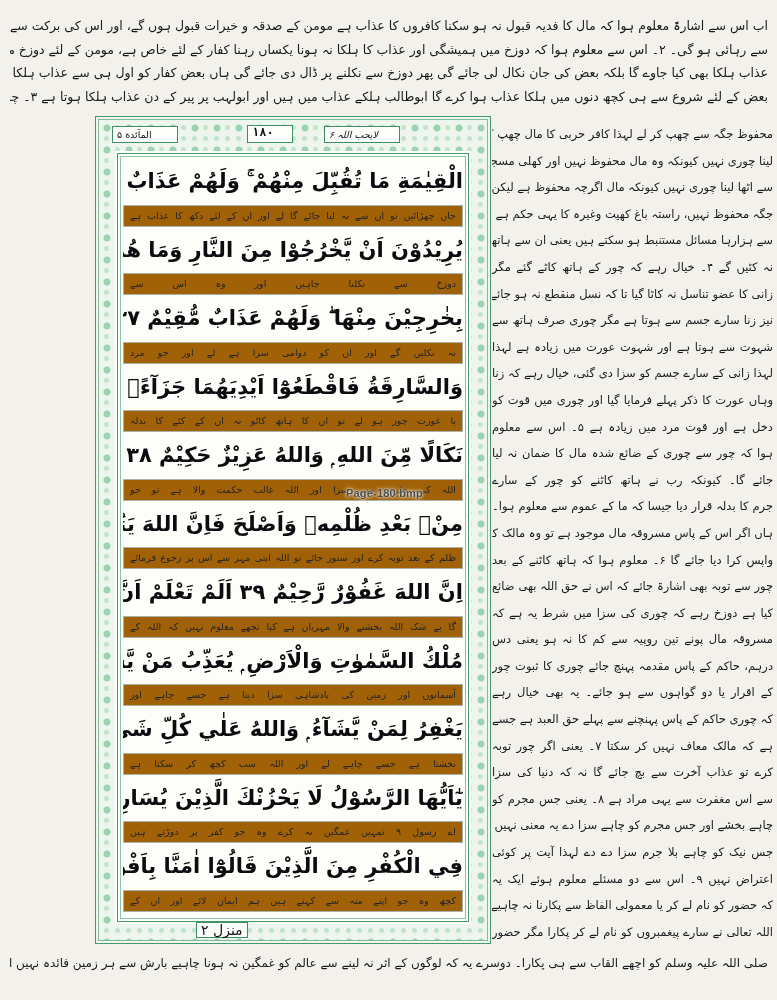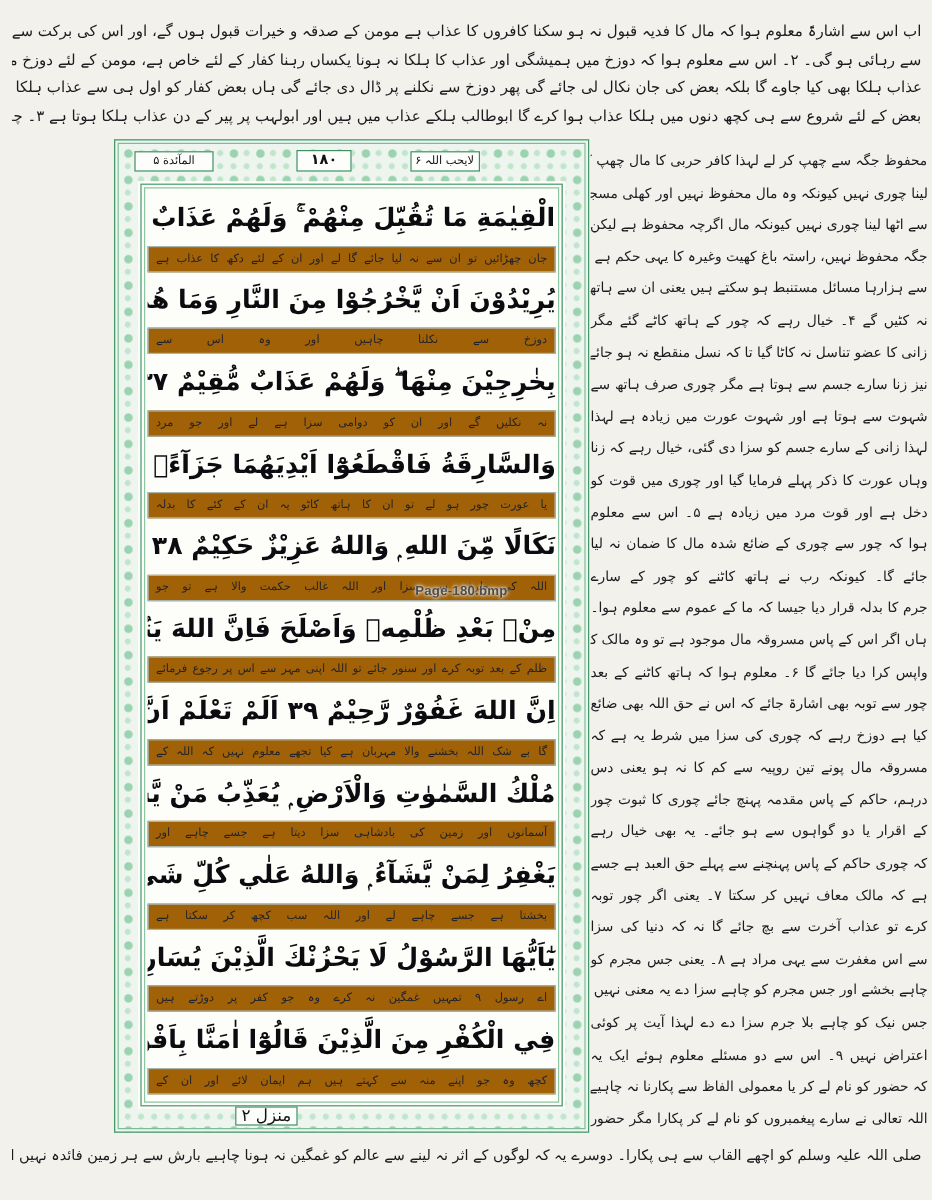--- a/index.html
+++ b/index.html
@@ -32,25 +32,25 @@
     box-shadow: inset 0 0 0 2px #eef6ef, inset 0 0 0 3px #7fbd99;
   }
   .qbox-inner {
     position:absolute; left:21px; top:36px; right:21px; bottom:21px;
     background:#fdfdf9; border:1px solid #44996b;
     box-shadow: 0 0 0 2px #fdfdf9, inset 0 0 0 2px #fdfdf9, inset 0 0 0 3px #8cc5a3;
     padding:4px 5px; direction:rtl; overflow:hidden;
   }
   .cartouche {
     position:absolute; background:#fdfdfb; border:1px solid #3d8f63;
-    font-size:9.5px; line-height:15px; text-align:center; direction:rtl;
+    font-size:9.5px; line-height:15px; text-align:left; direction:rtl;
     color:#121212; padding:0 4px; white-space:nowrap; z-index:3;
   }
-  .cart-juz   { right:90px;  top:9px;  width:58px; height:17px; }
-  .cart-page  { right:197px; top:8px;  width:46px; height:18px; font-size:12px; font-weight:bold; }
+  .cart-juz   { right:90px;  top:9px;  width:76px; height:17px;font-style:italic; }
+  .cart-page  { right:197px; top:8px;  width:46px; height:18px; font-size:12px; font-weight:bold;font-family:Liberation Mono, monospace; }
   .cart-surah { left:16px;   top:9px;  width:66px; height:17px; }
   .cart-manzil{ left:100px;  bottom:5px; width:52px; height:16px; font-size:14px; }
   .vrow-ar {
     height:46.5px; line-height:46.5px; font-size:21px; font-weight:bold;
     white-space:nowrap; overflow:hidden; text-align:center; color:#0c0b10;
     direction:rtl;
   }
   .vrow-ur {
     height:22px; line-height:20px; font-size:9.5px;
     border:1px solid #a9b3aa; background:#a16207;

